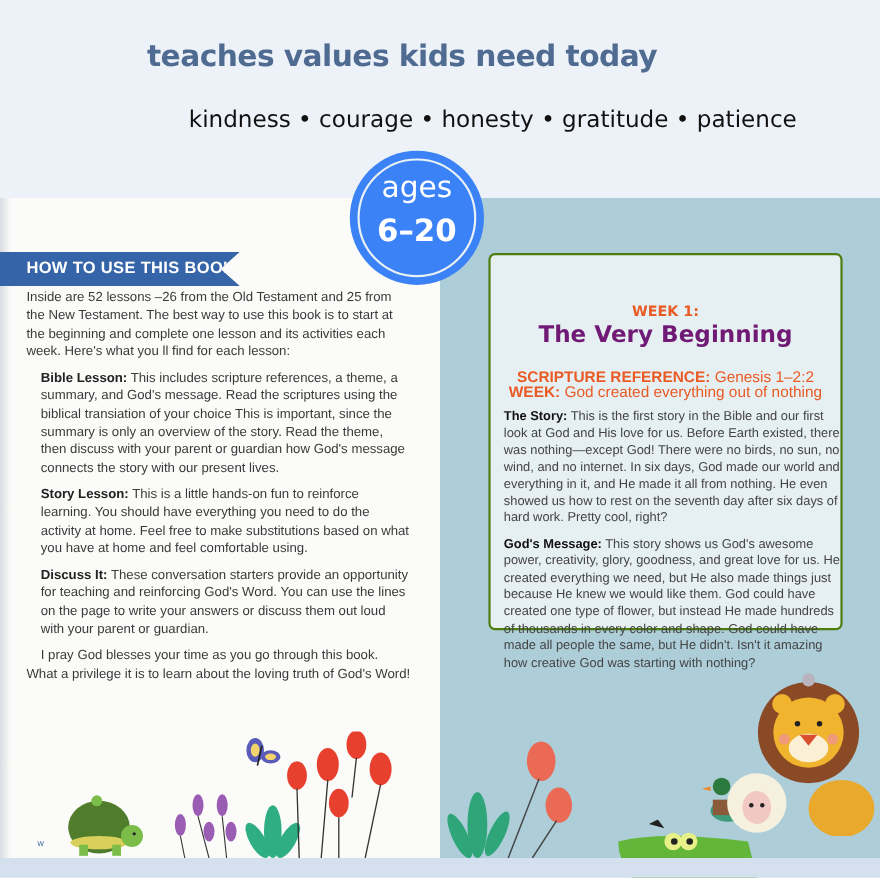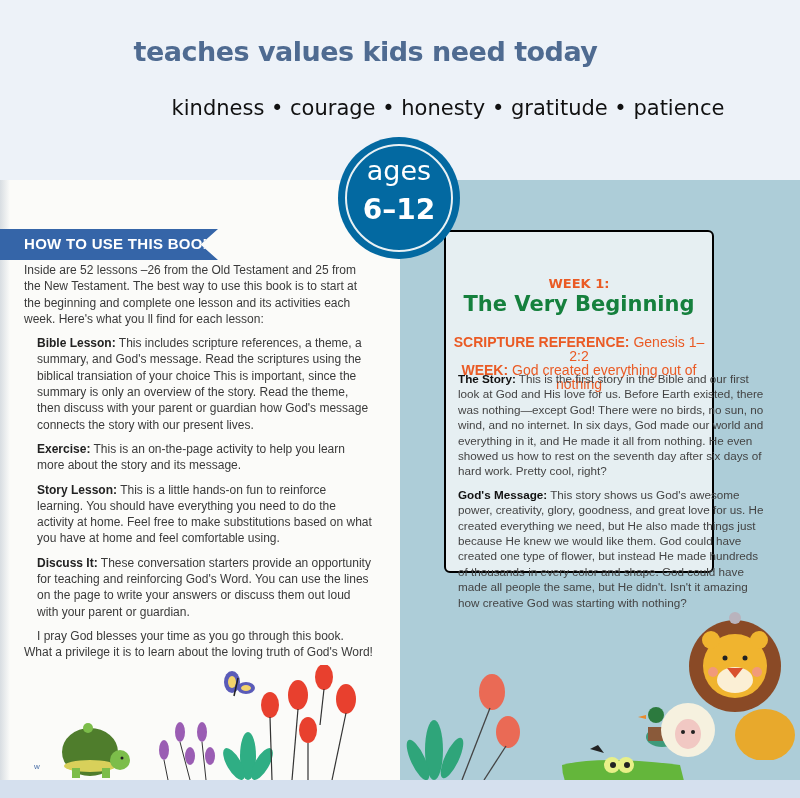--- a/index.html
+++ b/index.html
@@ -22,32 +22,32 @@
       clip-path: polygon(0 0, 100% 0, 92% 50%, 100% 100%, 0 100%); }
     .banner-text { position: absolute; left: 24px; top: 6px; font-weight: bold; font-size: 15px; color: #fff; letter-spacing: 0.3px; }
 
     .left-text { position: absolute; left: 24px; top: 82px; width: 350px; font-family: "Liberation Sans", sans-serif;
       font-size: 12px; line-height: 16.3px; color: #3a3a3a; }
     .left-text p { margin-bottom: 8px; }
     .left-text .ind { padding-left: 13px; }
     .left-text b { color: #222; }
     .closing { text-indent: 13px; }
 
-    .ages-badge { position: absolute; left: 338px; top: 137px; width: 122px; height: 122px; border-radius: 50%;
-      background: #0369a1; z-index: 5; display: flex; align-items: center; justify-content: center; }
+    .ages-badge { position: absolute; left: 318px; top: 137px; width: 122px; height: 122px; border-radius: 50%;
+      background: #3b82f6; z-index: 5; display: flex; align-items: center; justify-content: center; }
     .ages-ring { position: absolute; left: 7px; top: 7px; width: 108px; height: 108px; border-radius: 50%; border: 2px solid #e9f1f4; }
     .ages-word { position: absolute; top: 18px; width: 100%; text-align: center; font-family: "DejaVu Sans", sans-serif; font-size: 27px; color: #fff; }
     .ages-range { position: absolute; top: 56px; width: 100%; text-align: center; font-family: "DejaVu Sans", sans-serif; font-weight: bold; font-size: 28px; color: #fff; }
 
-    .card { position: absolute; left: 44px; top: 50px; width: 270px; height: 343px; background: #e6eff2;
-      border: 2px solid #000000; border-radius: 6px; text-decoration: underline; }
+    .card { position: absolute; left: 44px; top: 50px; width: 322px; height: 343px; background: #e6eff2;
+      border: 2px solid #4d7c0f; border-radius: 6px; text-decoration: underline; }
     .week-label { position: absolute; top: 44px; width: 100%; text-align: center; font-family: "DejaVu Sans", sans-serif;
       font-weight: bold; font-size: 13px; color: #ea5a24; }
     .week-title { position: absolute; top: 60px; width: 100%; text-align: center; font-family: "DejaVu Sans", sans-serif;
-      font-weight: bold; font-size: 21px; color: #15803d; }
+      font-weight: bold; font-size: 21px; color: #701a75; }
     .meta { position: absolute; top: 103px; width: 100%; text-align: center; font-size: 14px; line-height: 14px; color: #ea5a24; }
     .meta b { font-weight: bold; }
     .card-text { position: absolute; left: 12px; top: 139px; width: 312px; font-size: 11.7px; line-height: 15.4px; color: #444; }
     .card-text p { margin-bottom: 8px; }
     .card-text b { color: #111; }
 
     .art { position: absolute; }
   </style>
 </head>
 <body>
@@ -57,21 +57,20 @@
   <div class="values">kindness • courage • honesty • gratitude • patience</div>
 </div>
 
 <div class="left-page">
   <div class="banner">
     <span class="banner-text">HOW TO USE THIS BOOK</span>
   </div>
   <div class="left-text">
     <p>Inside are 52 lessons –26 from the Old Testament and 25 from the New Testament. The best way to use this book is to start at the beginning and complete one lesson and its activities each week. Here's what you ll find for each lesson:</p>
     <p class="ind"><b>Bible Lesson:</b><span> This includes scripture references, a theme, a summary, and God's message. Read the scriptures using the biblical transiation of your choice  This is important, since the summary is only an overview of the story. Read the theme, then discuss with your parent or guardian how God's message connects the story with our present lives.</span></p>
-    <p class="ind"><b>Exercise:</b><span> This is an on-the-page activity to help you learn more about the story and its message.</span></p>
     <p class="ind"><b>Story Lesson:</b><span> This is a little hands-on fun to reinforce learning. You should have everything you need to do the activity at home. Feel free to make substitutions based on what you have at home and feel comfortable using.</span></p>
     <p class="ind"><b>Discuss It:</b><span> These conversation starters provide an opportunity for teaching and reinforcing God's Word. You can use the lines on the page to write your answers or discuss them out loud with your parent or guardian.</span></p>
     <p class="closing">I pray God blesses your time as you go through this book. What a privilege it is to learn about the loving truth of God's Word!</p>
   </div>
 
   <svg class="art" style="left:58px;top:500px" width="80" height="100">
     <ellipse cx="32" cy="72" rx="28" ry="24" fill="#4f7d2c"></ellipse>
     <ellipse cx="32" cy="86" rx="26" ry="6" fill="#d8d05a"></ellipse>
     <circle cx="62" cy="80" r="10" fill="#7cbd4a"></circle>
     <circle cx="64" cy="78" r="1.5" fill="#222"></circle>
@@ -188,16 +187,16 @@
     <circle cx="28" cy="62" r="5" fill="#f19a7a"></circle>
       <circle cx="72" cy="62" r="5" fill="#f19a7a"></circle>
     <circle cx="50" cy="8" r="6" fill="#b9b3bd"></circle>
   </svg>
 
 </div>
 
 <div class="ages-badge">
   <div class="ages-ring"></div>
   <div class="ages-word">ages</div>
-  <div class="ages-range">6–12</div>
+  <div class="ages-range">6–20</div>
 </div>
 
 <div class="bottom-band"></div>
 
 </body></html>

